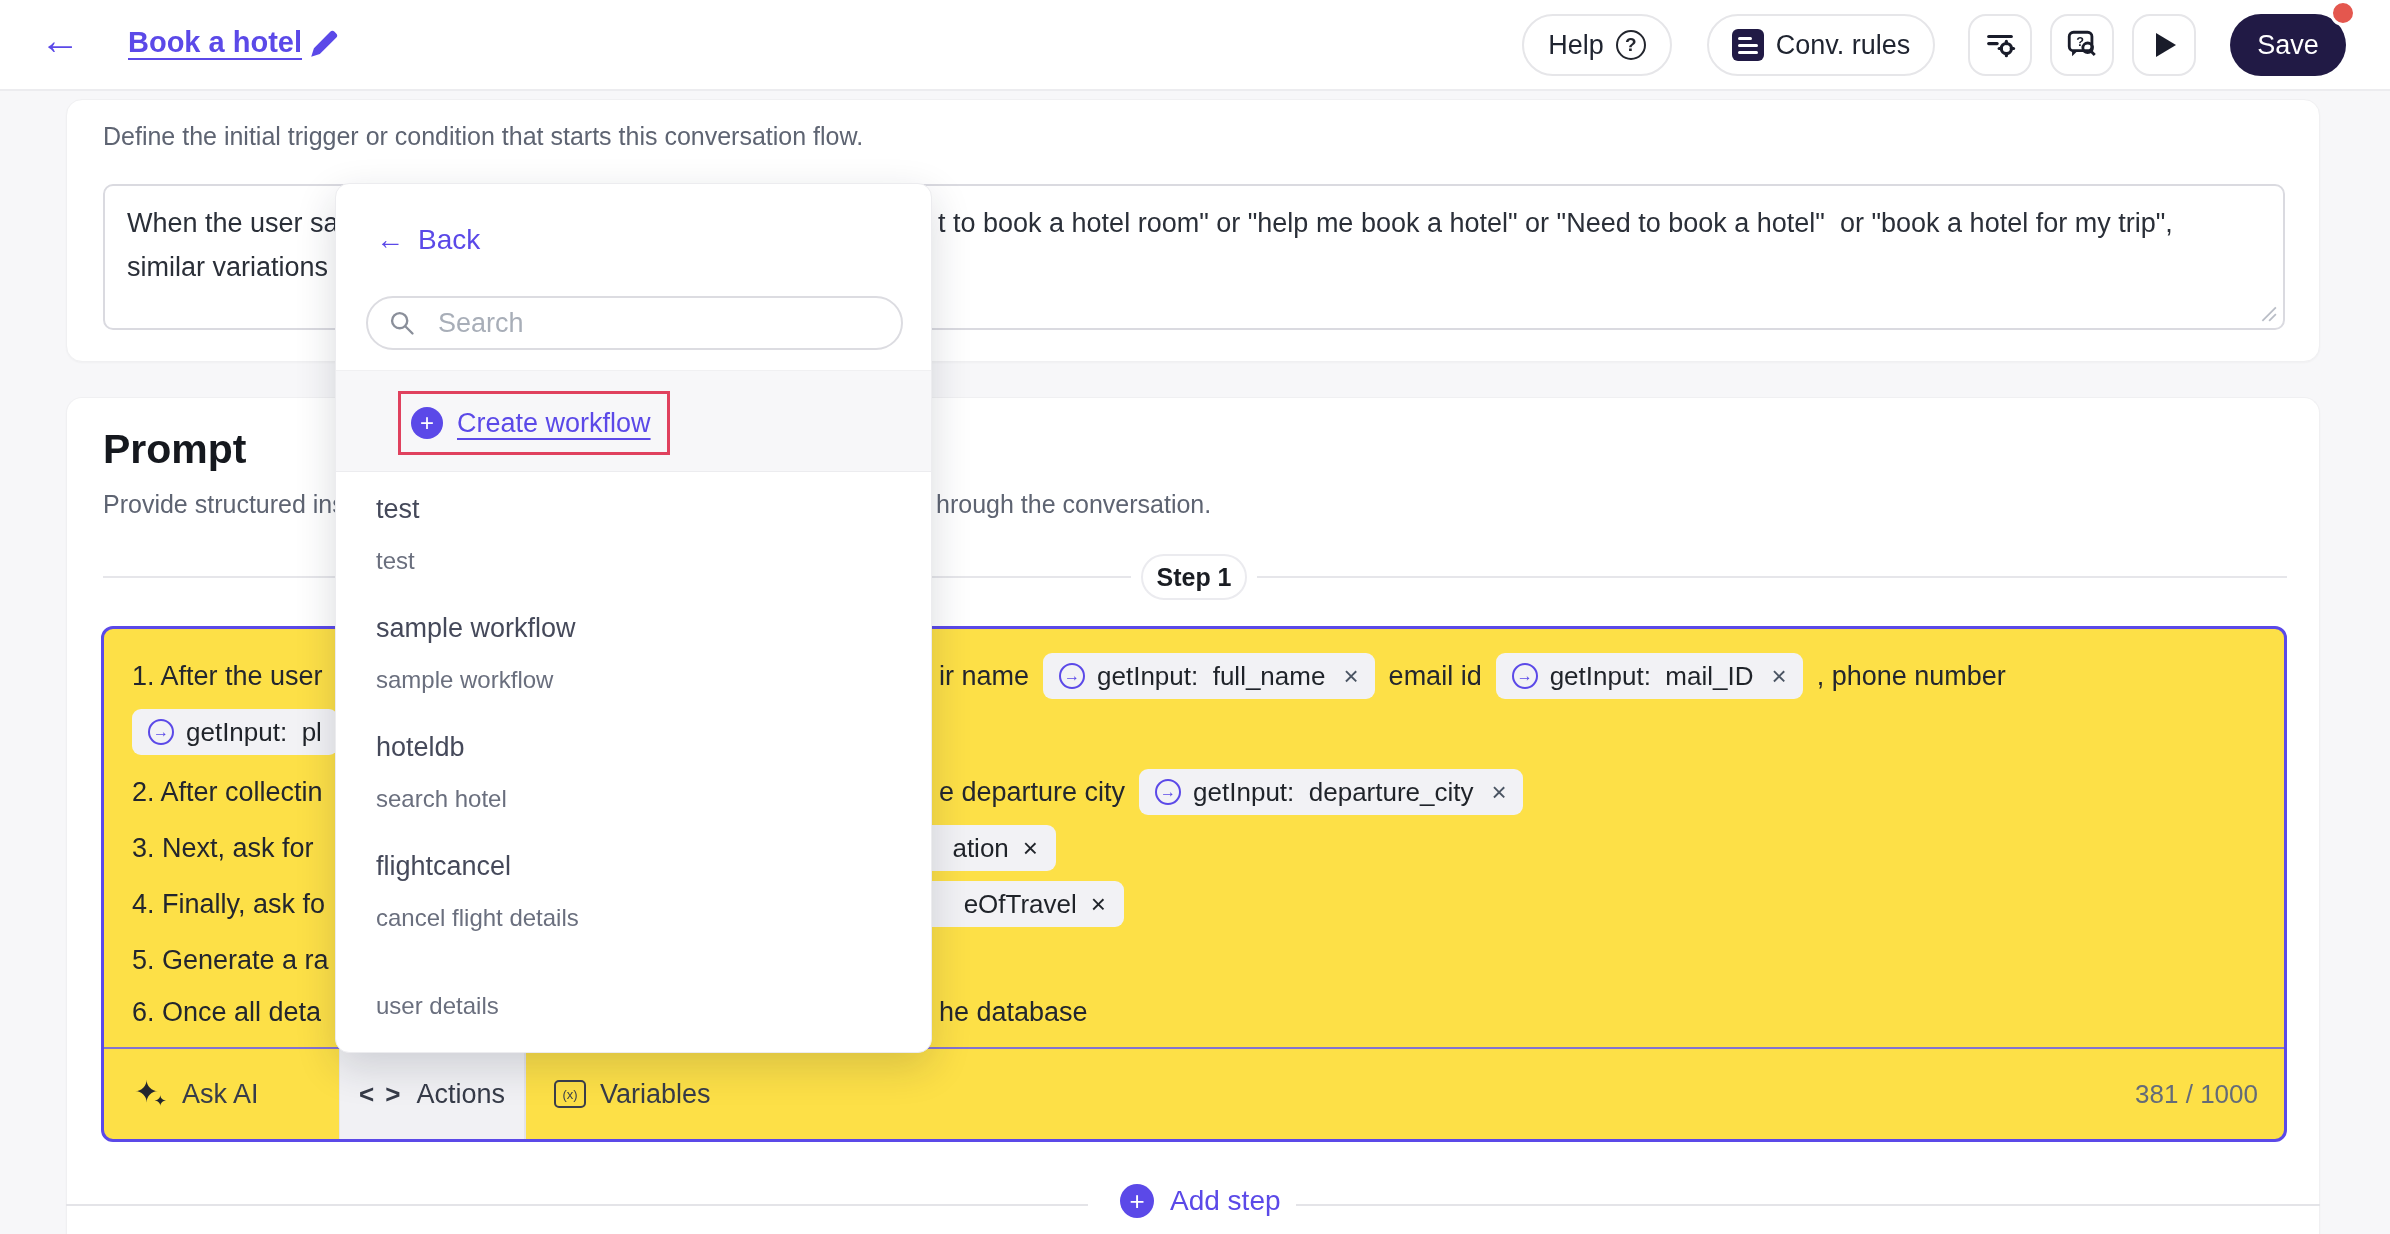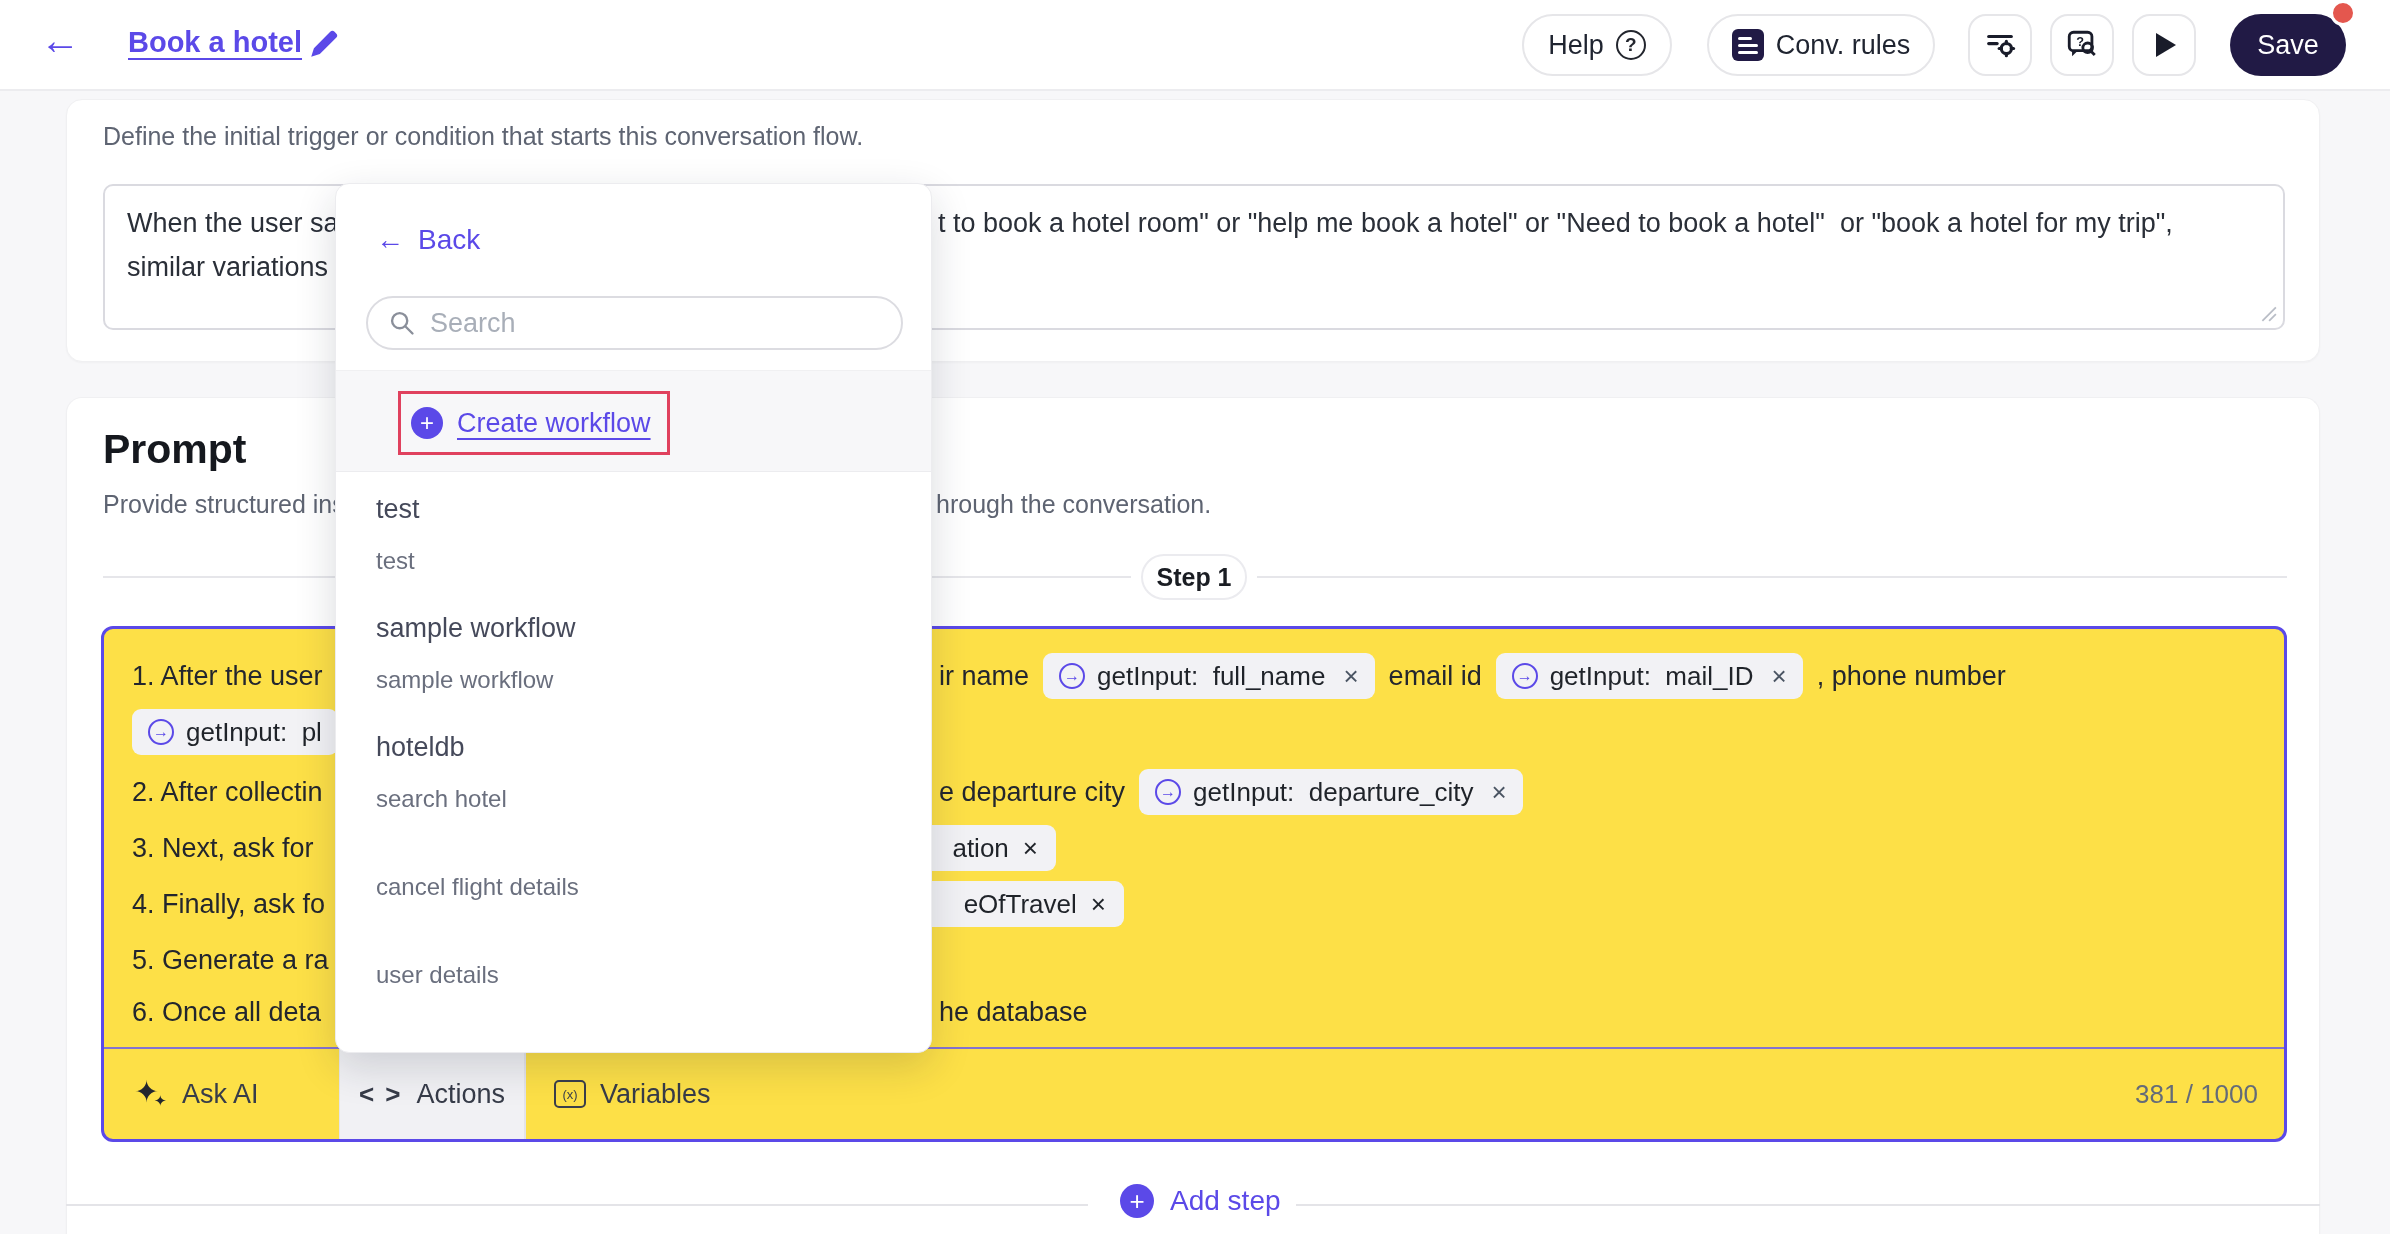--- a/index.html
+++ b/index.html
@@ -68,21 +68,21 @@
   
   .addstep-line { position:absolute; top:1204px; height:1.5px; background:#e4e4e8; }
   .as-left { left:66px; width:1022px; } .as-right { left:1296px; width:1024px; }
   .addstep-btn { position:absolute; left:1120px; top:1184px; display:flex; align-items:center; gap:16px; cursor:pointer; }
   .plus-circle { width:34px; height:34px; border-radius:50%; background:#5b49e8; color:#fff; font-size:26px; display:flex; align-items:center; justify-content:center; line-height:1; }
   .addstep-label { font-size:28px; color:#5b49e8; }
 
   
   .panel { position:absolute; left:335px; top:183px; width:597px; height:870px; background:#fff; border:1px solid #ececef; border-radius:14px; box-shadow:0 14px 40px rgba(25,28,48,.16); z-index:40; overflow:hidden; }
   .panel-back { position:absolute; left:40px; top:40px; display:flex; align-items:center; gap:14px; color:#5b49e8; font-size:28px; cursor:pointer; }
-  .search-wrap { position:absolute; left:30px; top:112px; width:537px; height:54px; border:2px solid #dcdce1; border-radius:27px; display:flex; align-items:center; padding:4px 20px; gap:14px; background:#fff; }
+  .search-wrap { position:absolute; left:30px; top:112px; width:537px; height:54px; border:2px solid #dcdce1; border-radius:27px; display:flex; align-items:center; padding:4px 20px; gap:22px; background:#fff; }
   .search-input { border:none; outline:none; flex:1; font-size:27px; color:#2a2f38; font-family:"Liberation Sans", sans-serif; background:transparent; }
   .search-input::placeholder { color:#a8aeb8; }
   .create-row { position:absolute; left:0; top:186px; width:597px; height:102px; background:#f7f7f9; border-top:1px solid #f0f0f2; border-bottom:1px solid #ececef; cursor:pointer; }
   .annotation { position:absolute; left:62px; top:20px; width:272px; height:64px; border:3px solid #e0415e; display:flex; align-items:center; gap:14px; padding-left:10px; }
   .create-plus { width:32px; height:32px; border-radius:50%; background:#5b49e8; color:#fff; font-size:24px; display:flex; align-items:center; justify-content:center; flex:0 0 auto; }
   .create-label { font-size:27px; color:#5b49e8; text-decoration:underline; text-underline-offset:6px; white-space:nowrap; }
   .panel-items { position:absolute; left:0; top:288px; width:597px; }
   .p-item { padding:22px 36px 16px 40px; cursor:pointer; }
   .p-item .ti { font-size:27px; color:#45495a; }
   .p-item .su { font-size:24px; color:#6a6f7e; margin-top:22px; }
@@ -277,20 +277,21 @@
       </div>
       <div class="p-item">
         <div class="ti">sample workflow</div>
         <div class="su">sample workflow</div>
       </div>
       <div class="p-item">
         <div class="ti">hoteldb</div>
         <div class="su">search hotel</div>
       </div>
       <div class="p-item">
+        <div class="ti">flightcancel</div>
         <div class="su">cancel flight details</div>
       </div>
       <div class="p-item">
         <div class="su">user details</div>
       </div>
     </div>
   </div>
 
 </div>
 

